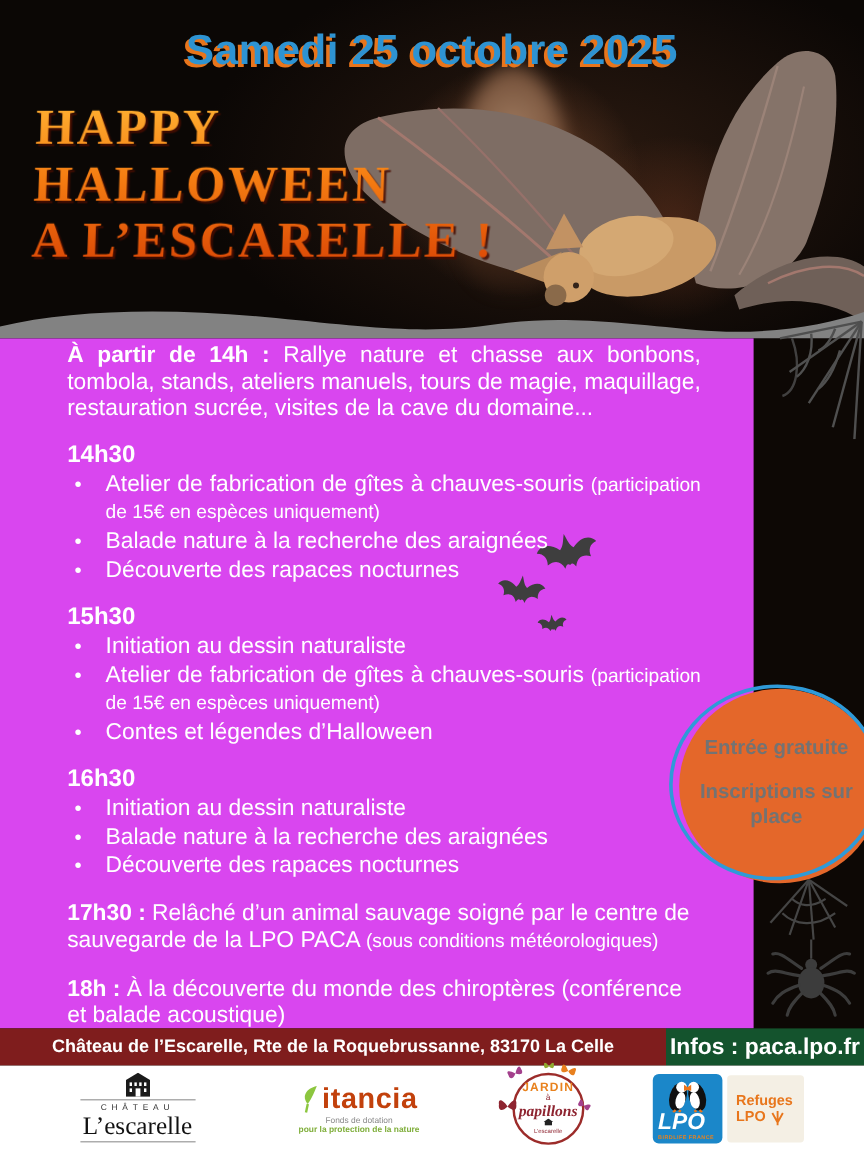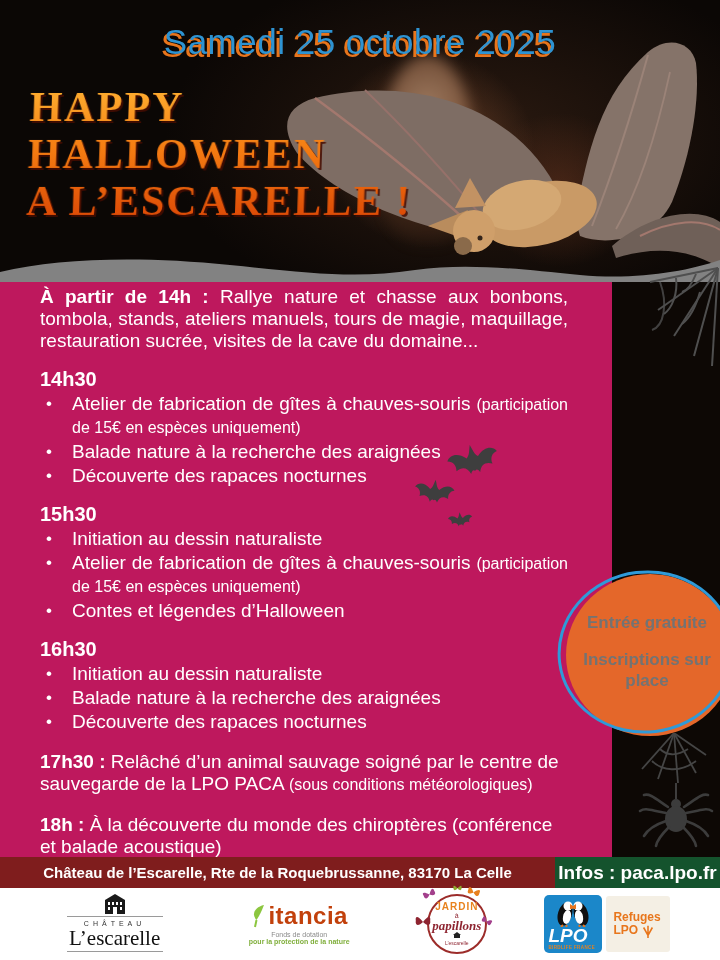--- a/index.html
+++ b/index.html
@@ -12,32 +12,32 @@
       radial-gradient(ellipse 150px 140px at 430px 150px, rgba(158,94,58,.55), rgba(0,0,0,0) 70%),
       radial-gradient(ellipse 120px 110px at 560px 190px, rgba(120,60,35,.45), rgba(0,0,0,0) 70%),
       radial-gradient(ellipse 420px 240px at 480px 140px, rgba(70,42,26,.55), rgba(10,6,4,0) 75%),
       #0b0705;}
   .rock{position:absolute;left:380px;top:55px;width:95px;height:190px;border-radius:50% 50% 40% 40%;
         background:radial-gradient(circle at 50% 25%, #b08a6d 0%, #7a4f35 40%, #3a2316 75%, rgba(0,0,0,0) 100%);
         filter:blur(7px);opacity:.8;}
   .bat-photo{position:absolute;left:0;top:0;}
 
   .date-banner{position:absolute;left:0;top:22px;width:720px;text-align:center;
-      font-size:35px;font-weight:normal;letter-spacing:.5px;color:#2e93d2;
+      font-size:35px;font-weight:bold;letter-spacing:.5px;color:#2e93d2;
       text-shadow:-3px 3px 0 #e8751c;}
   .big-title{position:absolute;left:28px;top:84px;line-height:47px;
       font-family:"Liberation Serif",serif;font-weight:bold;font-size:42px;letter-spacing:2px;
       transform:skewX(-2deg);
       background:linear-gradient(180deg,#ffb132 0%,#f57d12 45%,#da4505 100%);
       -webkit-background-clip:text;background-clip:text;color:transparent;
       filter:drop-shadow(2px 2px 0px rgba(70,12,0,.85));}
 
   
   .wave{position:absolute;left:0;top:252px;width:720px;height:30px;display:block;}
-  .panel{position:absolute;left:0;top:282px;width:612px;height:575px;background:#be185d;}
+  .panel{position:absolute;left:0;top:282px;width:612px;height:575px;background:#d946ef;padding-left:16px;}
   .panel-inner{position:relative;z-index:2;padding:2px 44px 0 40px;color:#fff;}
   .intro{margin:2px 0 0 0;font-size:19px;line-height:22px;text-align:justify;}
   .intro b{font-weight:bold;}
   .time-head{margin:16px 0 0 0;font-size:20px;line-height:23px;font-weight:bold;}
   ul.prog{list-style:none;margin:2px 0 0 0;padding:0;}
   ul.prog li{position:relative;padding-left:32px;margin:2px 0 0 0;
              font-size:19px;line-height:22px;text-align:justify;}
   ul.prog li::before{content:"•";position:absolute;left:6px;top:0;font-size:17px;color:#fff;}
   .note{font-size:16px;}
   .event-p{margin:18px 0 0 0;font-size:19px;line-height:22px;}

